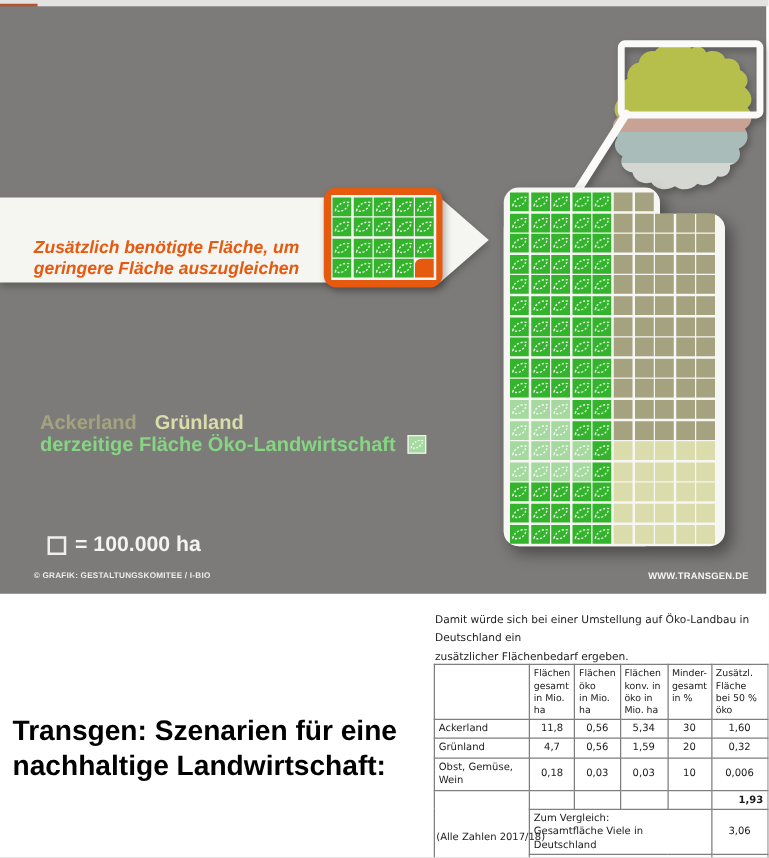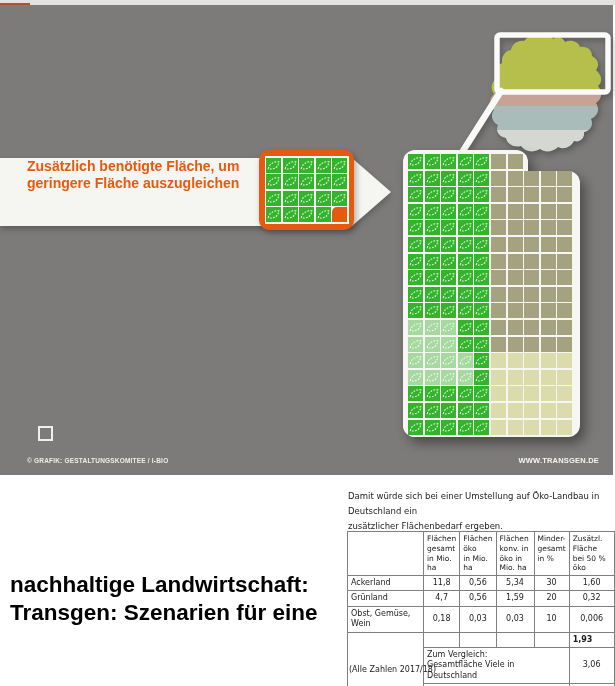--- a/index.html
+++ b/index.html
@@ -11,22 +11,22 @@
 
   .title{position:absolute;left:32px;top:28px;font-size:26px;font-weight:700;letter-spacing:-0.5px;white-space:nowrap;}
   .t-orange{color:var(--orange,#e65a10);}
   .t-white{color:#f4f3f0;margin-left:6px;}
 
   .mapwrap{position:absolute;left:440px;top:8px;width:175px;height:152px;z-index:1;
            filter:drop-shadow(2px 3px 3px rgba(0,0,0,.28));}
 
   .band{position:absolute;left:0;top:155px;width:395px;height:72px;z-index:1;
         filter:drop-shadow(0 3px 3px rgba(0,0,0,.25));}
-  .callout-text{position:absolute;left:27px;top:158px;z-index:4;color:var(--orange,#e65a10);
-        font-size:14px;font-weight:700;line-height:16.5px;}
+  .callout-text{position:absolute;left:27px;top:189px;z-index:4;color:var(--orange,#e65a10);
+        font-size:14px;font-weight:700;line-height:16.5px;font-style:italic;}
   .callout-box{position:absolute;left:259px;top:150px;width:95px;height:80px;z-index:4;
         background:var(--orange,#e65a10);border-radius:10px;
         filter:drop-shadow(2px 3px 3px rgba(0,0,0,.3));}
   .callout-grid{position:absolute;left:5.5px;top:6px;background:var(--card_white,#f6f6f2);padding:1.5px;}
 
   .cardwrap{position:absolute;left:0;top:0;z-index:2;filter:drop-shadow(5px 6px 6px rgba(0,0,0,.4));}
   .cardA{position:absolute;left:403px;top:150px;width:125px;height:287px;border-radius:12px;background:var(--card_white,#f6f6f2);}
   .cardB{position:absolute;left:403px;top:171px;width:177px;height:266px;border-radius:12px;background:var(--card_white,#f6f6f2);}
   .main-grid{position:absolute;left:408px;top:154px;z-index:3;}
   .cell{position:relative;}
@@ -49,21 +49,21 @@
 
   .intro{position:absolute;left:348px;top:489px;width:265px;font-family:"DejaVu Sans",sans-serif;
          font-size:8.5px;line-height:15px;color:#222;white-space:pre-line;}
   .dtable{position:absolute;left:347px;top:531px;border-collapse:collapse;table-layout:fixed;
           font-family:"DejaVu Sans",sans-serif;}
   .dtable th,.dtable td{border:1px solid #7f7f7f;color:#1a1a1a;padding:2px 3px;line-height:1.3;}
   .dtable th{font-size:7.5px;font-weight:400;text-align:left;vertical-align:top;white-space:pre-line;}
   .dtable td{font-size:8px;}
   .dtable td.lbl{text-align:left;}
   .dtable td.num{text-align:center;}
-  .dtable td.bold{font-weight:700;text-align:left;}
+  .dtable td.bold{font-weight:700;text-align:right;}
   .dtable td.span{text-align:left;white-space:pre-line;}
   .footnote{position:absolute;left:349px;top:665px;font-family:"DejaVu Sans",sans-serif;font-size:8px;color:#222;}
 
   .headline{position:absolute;left:10px;top:571px;width:335px;color:#000;}
   .headline div{font-size:22.5px;font-weight:700;line-height:28px;}
 </style>
 </head>
 <body>
 
 <div class="page">
@@ -716,23 +716,34 @@
           <path d="M2.3,10.6 C3.4,5.4 8.6,3.1 12.9,3.9 C12.4,8.9 7.8,12.2 2.3,10.6 Z" fill="none" stroke="#ffffff" stroke-opacity="0.92" stroke-width="1.1" stroke-dasharray="1.7,1.4"></path>
         </svg>
       </div>
       <div class="cell" style="height: 15px; width: 15px; background: rgb(218, 220, 171);"></div>
       <div class="cell" style="height: 15px; width: 15px; background: rgb(218, 220, 171);"></div>
       <div class="cell" style="height: 15px; width: 15px; background: rgb(218, 220, 171);"></div>
       <div class="cell" style="height: 15px; width: 15px; background: rgb(218, 220, 171);"></div>
       <div class="cell" style="height: 15px; width: 15px; background: rgb(218, 220, 171);"></div>
     </div>
 
+  <div class="legend1">
+    <span class="lg-acker">Ackerland</span>
+    <span class="lg-gruen">Grünland</span>
+  </div>
+  <div class="legend2">
+    <span>derzeitige Fläche Öko-Landwirtschaft</span>
+    <span class="leaf-chip" id="legendChip"><svg viewBox="0 0 15 15">
+          <path d="M2.3,10.6 C3.4,5.4 8.6,3.1 12.9,3.9 C12.4,8.9 7.8,12.2 2.3,10.6 Z" fill="none" stroke="#ffffff" stroke-opacity="0.92" stroke-width="1.1" stroke-dasharray="1.7,1.4"></path>
+        </svg></span>
+  </div>
 
   <div class="unitnote">
     <span class="unit-square"></span>
+    <span>= 100.000 ha</span>
   </div>
 
   <div class="credit">© GRAFIK: GESTALTUNGSKOMITEE / I-BIO</div>
   <div class="website">WWW.TRANSGEN.DE</div>
 
   <div class="intro">Damit würde sich bei einer Umstellung auf Öko-Landbau in Deutschland ein
 zusätzlicher Flächenbedarf ergeben.</div>
 
   <table class="dtable">
     <colgroup>
@@ -807,16 +818,16 @@
         </tr>
         <tr>
           <td class="span" colspan="4">Gesamtfläche Mais</td>
           <td class="num">2,6</td>
         </tr>
       </tbody>
   </table>
   <div class="footnote">(Alle Zahlen 2017/18)</div>
 
   <div class="headline">
+    <div>Transgen: Szenarien für eine</div>
     <div>nachhaltige Landwirtschaft:</div>
-    <div>Transgen: Szenarien für eine</div>
   </div>
 </div>
 
 </body></html>

